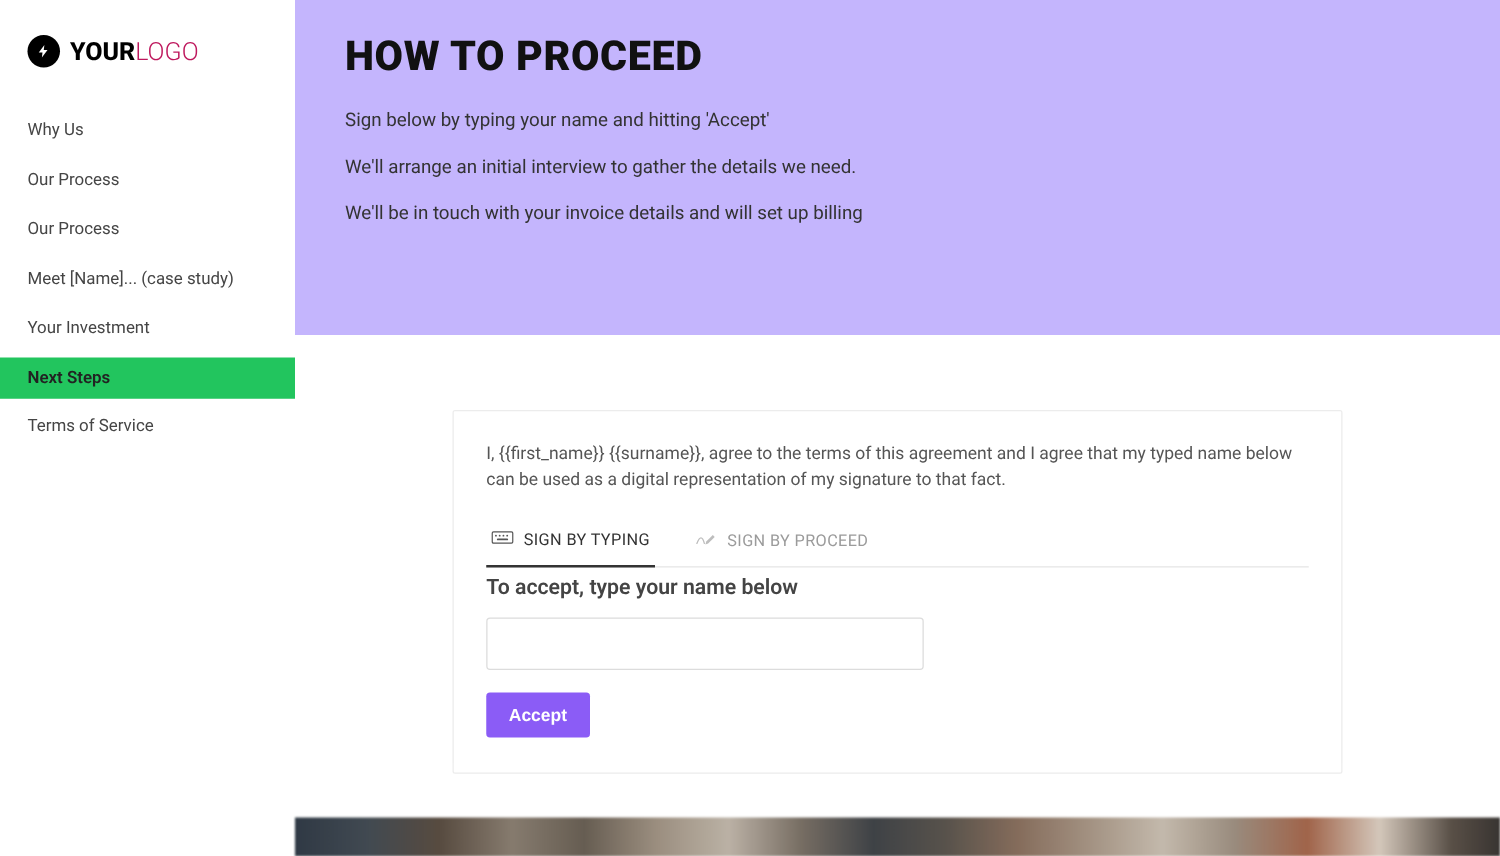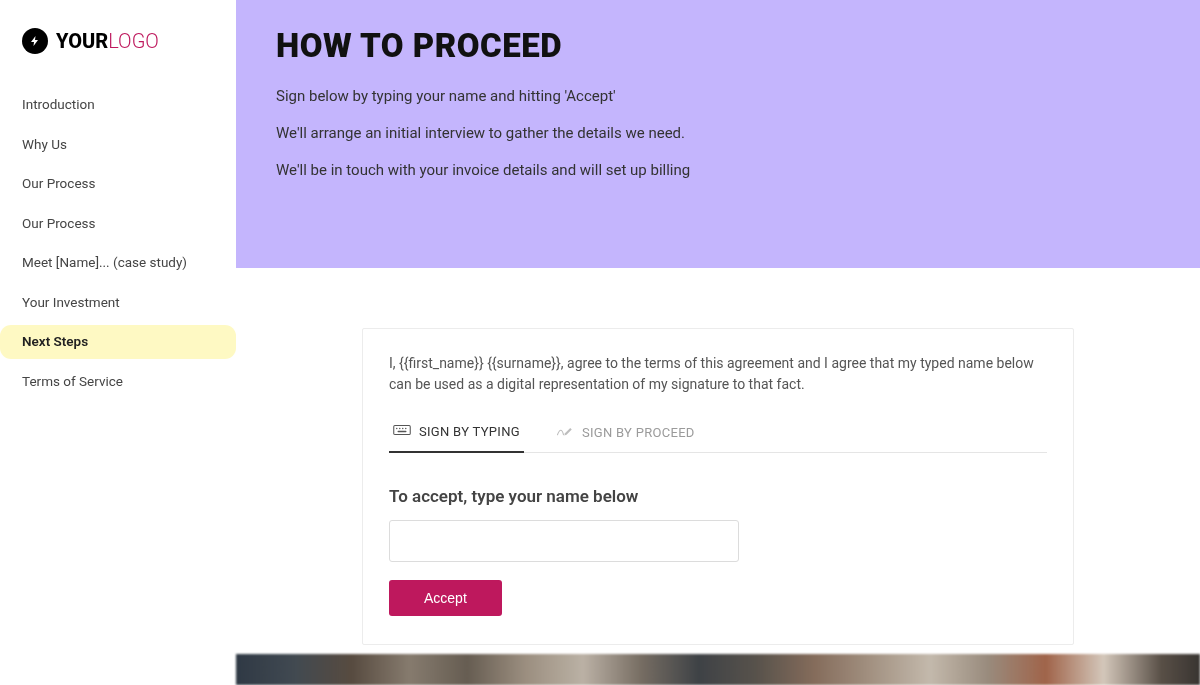--- a/index.html
+++ b/index.html
@@ -41,24 +41,23 @@
     .nav-item {
       display: block;
       padding: 8px 22px;
       font-size: 13.5px;
       color: #454545;
       cursor: pointer;
       line-height: 1.3;
       margin-bottom: 6px;
     }
     .nav-item.active {
-      background: #fef9c3;
+      background: #22c55e;
       font-weight: 600;
       color: #222;
-      border-radius: 11px;
     }
     .main {
       flex: 1;
       height: 100%;
       overflow: hidden;
       display: flex;
       flex-direction: column;
       position: relative;
     }
     .hero {
@@ -93,21 +92,21 @@
     }
     .agreement {
       font-size: 14px;
       color: #555;
       line-height: 1.5;
       margin-bottom: 20px;
     }
     .tabs {
       display: flex;
       border-bottom: 1px solid #e5e5e5;
-      margin-bottom: 33px;
+      margin-bottom: 6px;
     }
     .tab {
       display: flex;
       align-items: center;
       gap: 8px;
       padding: 6px 4px 10px 4px;
       margin-right: 28px;
       font-size: 13px;
       letter-spacing: 0.3px;
       color: #9b9b9b;
@@ -131,28 +130,28 @@
       height: 42px;
       border: 1px solid #dcdcdc;
       border-radius: 3px;
       padding: 0 12px;
       font-size: 15px;
       margin-bottom: 18px;
       outline: none;
     }
     .accept-btn {
       display: inline-block;
-      background: #be185d;
+      background: #8b5cf6;
       color: #fff;
       border: none;
-      padding: 10px 35px;
+      padding: 10px 18px;
       font-size: 14px;
       border-radius: 3px;
       cursor: pointer;
-      font-weight: 400;
+      font-weight: 700;
     }
     .footer-image {
       position: absolute;
       left: 236px;
       right: 0;
       bottom: 0;
       height: 31px;
       background:
         linear-gradient(90deg,
           #2b3a4a 0%, #3e4a55 6%, #5c4a3a 12%, #8a7a68 18%,
@@ -171,21 +170,20 @@
     <span class="logo-mark">
       <svg viewBox="0 0 24 24" fill="#fff">
           <path d="M13 2 L4 14 h6 l-1 8 9-12 h-6 z"></path>
         </svg>
     </span>
     <span class="logo-text">
       <span class="logo-bold">YOUR</span><span class="logo-light">LOGO</span>
     </span>
   </div>
   <nav class="nav">
-    <a class="nav-item">Introduction</a>
     <a class="nav-item">Why Us</a>
     <a class="nav-item">Our Process</a>
     <a class="nav-item">Our Process</a>
     <a class="nav-item">Meet [Name]... (case study)</a>
     <a class="nav-item">Your Investment</a>
     <a class="nav-item active">Next Steps</a>
     <a class="nav-item">Terms of Service</a>
   </nav>
 </aside>
 

